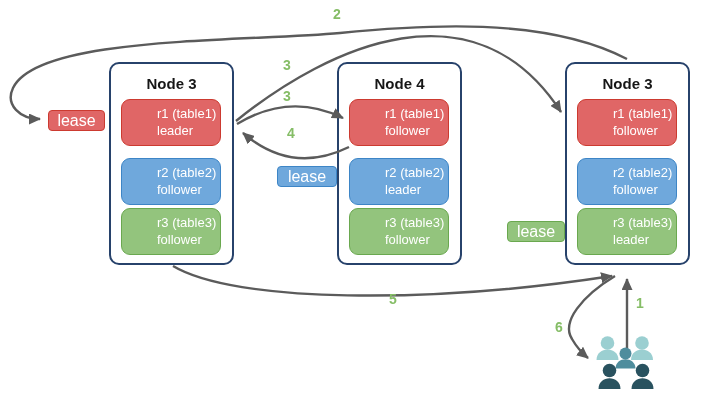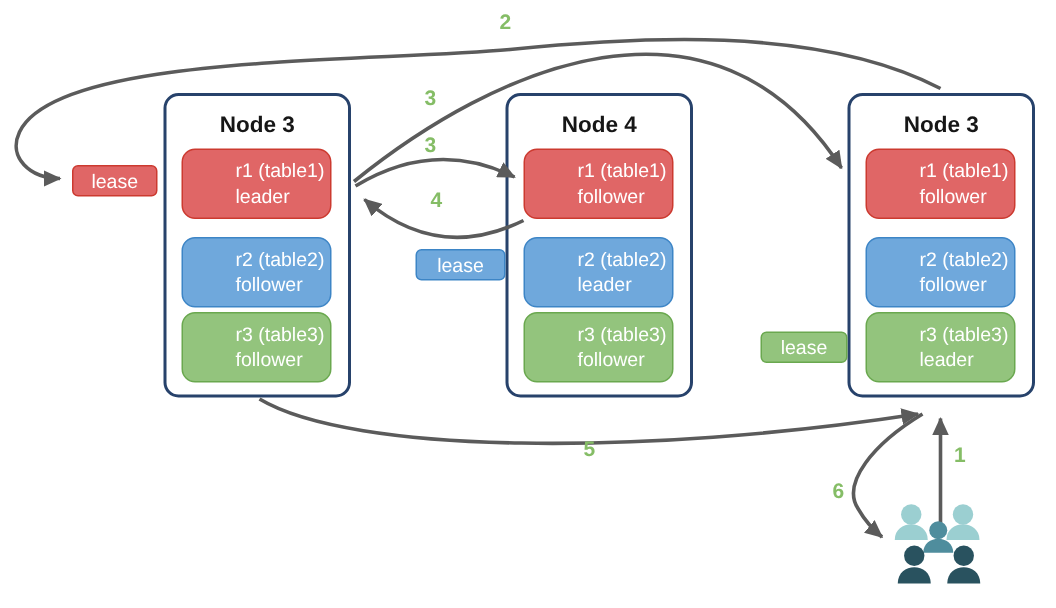--- a/index.html
+++ b/index.html
@@ -17,21 +17,21 @@
         border:2px solid var(--node-border);border-radius:10px;box-sizing:border-box;z-index:1;}
   .node-1{left:109px;} .node-2{left:337px;} .node-3{left:565px;}
   .node-title{text-align:center;margin-top:11px;font-weight:bold;font-size:15px;color:#161616;}
   .replica{position:absolute;left:10px;width:100px;height:47px;border-radius:9px;color:#fff;
            font-size:13px;line-height:1.3;display:flex;flex-direction:column;
            justify-content:center;box-sizing:border-box;padding-left:35px;}
   .replica.red{top:35px;background:var(--red-fill);border:1.5px solid var(--red-border);}
   .replica.blue{top:94px;background:var(--blue-fill);border:1.5px solid var(--blue-border);}
   .replica.green{top:144px;background:var(--green-fill);border:1.5px solid var(--green-border);}
   
-  .lease{position:absolute;z-index:3;color:#fff;font-size:13px;text-align:center;
+  .lease{position:absolute;z-index:3;color:#fff;font-size:16px;text-align:center;
          border-radius:4px;height:21px;line-height:20px;box-sizing:border-box;}
   .lease-red{left:48px;top:110px;width:57px;background:var(--red-fill);border:1.5px solid var(--red-border);}
   .lease-blue{left:277px;top:166px;width:60px;background:var(--blue-fill);border:1.5px solid var(--blue-border);}
   .lease-green{left:507px;top:221px;width:58px;background:var(--green-fill);border:1.5px solid var(--green-border);}
   
   .step{position:absolute;z-index:3;color:var(--label-green);font-size:14px;font-weight:bold;}
   .step-2{left:333px;top:6px;} .step-3a{left:283px;top:57px;} .step-3b{left:283px;top:88px;}
   .step-4{left:287px;top:125px;} .step-5{left:389px;top:291px;}
   .step-1{left:636px;top:295px;} .step-6{left:555px;top:319px;}
   

